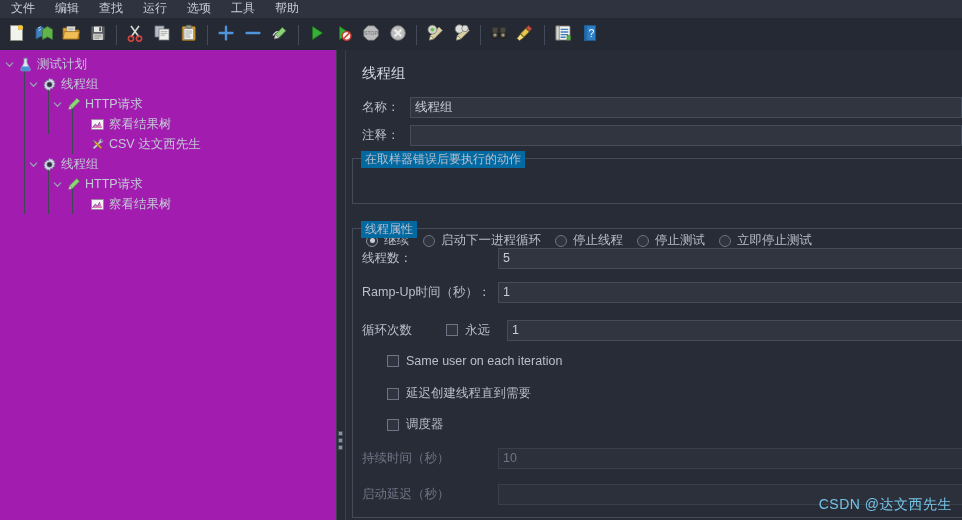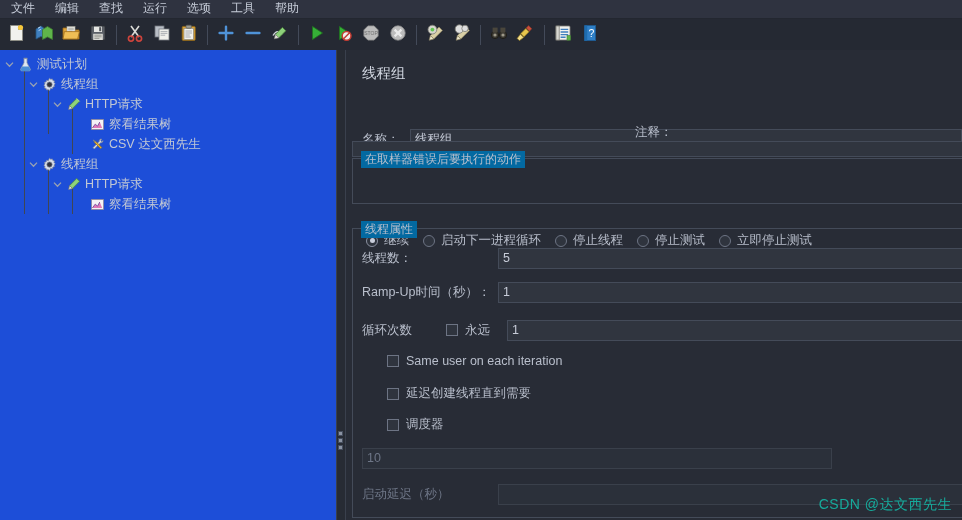--- a/index.html
+++ b/index.html
@@ -60,21 +60,21 @@
   }
 
   
   .body-split {
     position: absolute;
     top: 50px; left: 0; right: 0; bottom: 0;
     display: flex;
   }
   .tree-pane {
     width: 336px;
-    background: #1d4ed8;
+    background: #a21caf;
     position: relative;
     overflow: hidden;
   }
   .splitter {
     width: 8px;
     background: #272b34;
     border-left: 1px solid #3a404d;
     border-right: 1px solid #3a404d;
     position: relative;
     cursor: col-resize;
@@ -234,21 +234,21 @@
     margin-right: 7px;
     box-sizing: border-box;
   }
   .check-row .clabel { font-size: 12.5px; color: #b9bfcc; white-space: nowrap; }
 
   
   .watermark {
     position: absolute;
     right: 10px; bottom: 6px;
     font-size: 14px;
-    color: #14b8a6;
+    color: #7dd3fc;
     letter-spacing: 0.5px;
     opacity: .9;
   }
 </style>
 </head>
 <body>
 
 <div id="app">
 
   <div class="menubar">
@@ -607,26 +607,26 @@
         <i></i>
         <i></i>
         <i></i>
       </div>
     </div>
 
     <div class="right-pane">
 
       <div class="panel-title">线程组</div>
 
-      <div class="field-row" style="left:16px; top:46px; right:0;margin-top:32px;">
+      <div class="field-row" style="left:16px; top:46px; right:0;">
         <span class="flabel" style="width:54px;">名称：</span>
         <input class="ftext" style="width: 620px;" value="线程组">
       </div>
 
-      <div class="field-row" style="left:16px; top:74px; right:0;flex-direction:column;">
+      <div class="field-row" style="left:16px; top:74px; right:0;">
         <span class="flabel" style="width:54px;">注释：</span>
         <input class="ftext" style="width: 620px;" value="">
       </div>
 
       <div class="group" style="left:6px; top:108px; width:650px; height:46px;">
         <span class="glegend">在取样器错误后要执行的动作</span>
       </div>
       <div class="radio-row" style="left:20px; top:182px;">
         <span class="radio on">
           <span class="dot"></span>
@@ -680,20 +680,21 @@
         <span class="box"></span>
         <span class="clabel">延迟创建线程直到需要</span>
       </div>
 
       <div class="check-row" style="left:41px; top:366px;">
         <span class="box"></span>
         <span class="clabel">调度器</span>
       </div>
 
       <div class="field-row" style="left:16px; top:397px;">
+        <span class="flabel dim" style="width:136px;">持续时间（秒）</span>
         <input class="ftext disabled" disabled="" style="width: 470px;" value="10">
       </div>
 
       <div class="field-row" style="left:16px; top:433px;">
         <span class="flabel dim" style="width:136px;">启动延迟（秒）</span>
         <input class="ftext disabled" disabled="" style="width: 470px;" value="">
       </div>
 
     </div>
   </div>

